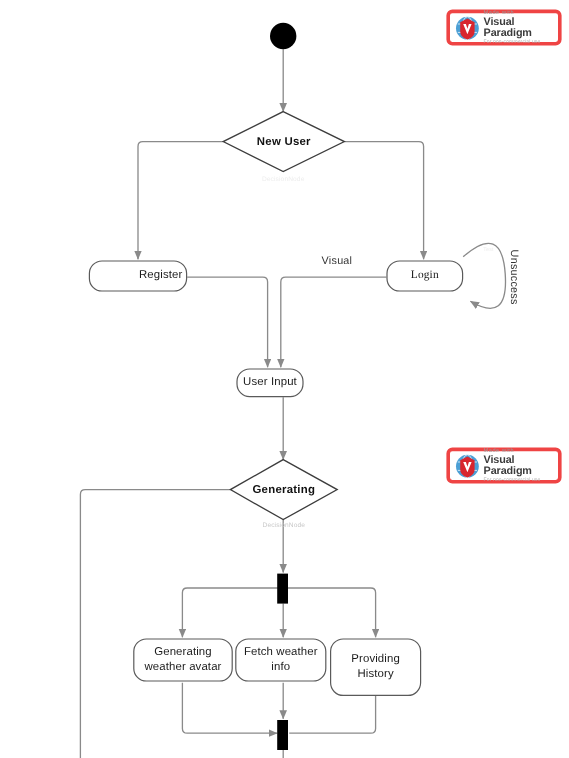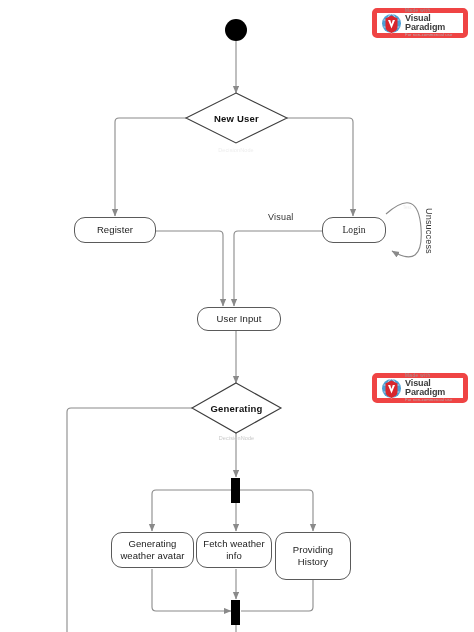--- a/index.html
+++ b/index.html
@@ -96,21 +96,21 @@
   }
   .ghost-label.faint {
     color: #ededed;
   }
 
   
   .watermark {
     position: absolute;
     width: 96px;
     height: 30px;
-    border: 5px solid #ef4444;
+    border: 3px solid #ef4444;
     border-radius: 5px;
     background: #ffffff;
     display: flex;
     align-items: center;
     padding: 0 4px;
     box-sizing: border-box;
   }
   .watermark .wm-logo {
     width: 21px;
     height: 21px;
@@ -194,35 +194,35 @@
     </g>
   </svg>
 
   <div class="node initial-node" style="left:225px; top:19px; width:22px; height:22px;"></div>
 
   <div class="node decision" style="left:186px; top:93px; width:101px; height:50px;">
     <div class="dia-label">New User</div>
   </div>
   <div class="ghost-label faint" style="left:196px; top:147px; width:80px;">DecisionNode</div>
 
-  <div class="node action" style="left:74px; top:217px; width:82px; height:26px;">
+  <div class="node action" style="left:74px; top:217px; width:82px; height:26px;justify-content:flex-end;">
     <span>Register</span>
   </div>
 
   <div class="node action" style="left:322px; top:217px; width:64px; height:26px;font-family:Liberation Serif, serif;">
     <span>Login</span>
   </div>
 
   <div class="edge-label" style="left:268px; top:212px;">Visual</div>
 
   <div class="edge-label vertical" style="left:434px; top:208px;">Unsuccess</div>
 
   <div class="ghost-label faint" style="left:399px; top:205px; width:16px; font-size:4.5px;">Test</div>
 
-  <div class="node action" style="left:197px; top:307px; width:84px; height:24px;">
+  <div class="node action" style="left:197px; top:307px; width:56px; height:24px;">
     <span>User Input</span>
   </div>
 
   <div class="node decision" style="left:192px; top:383px; width:89px; height:50px;">
     <div class="dia-label">Generating</div>
   </div>
   <div class="ghost-label" style="left:203px; top:435px; width:67px;">DecisionNode</div>
 
   <div class="node bar" style="left:231px; top:478px; width:9px; height:25px;"></div>
 

